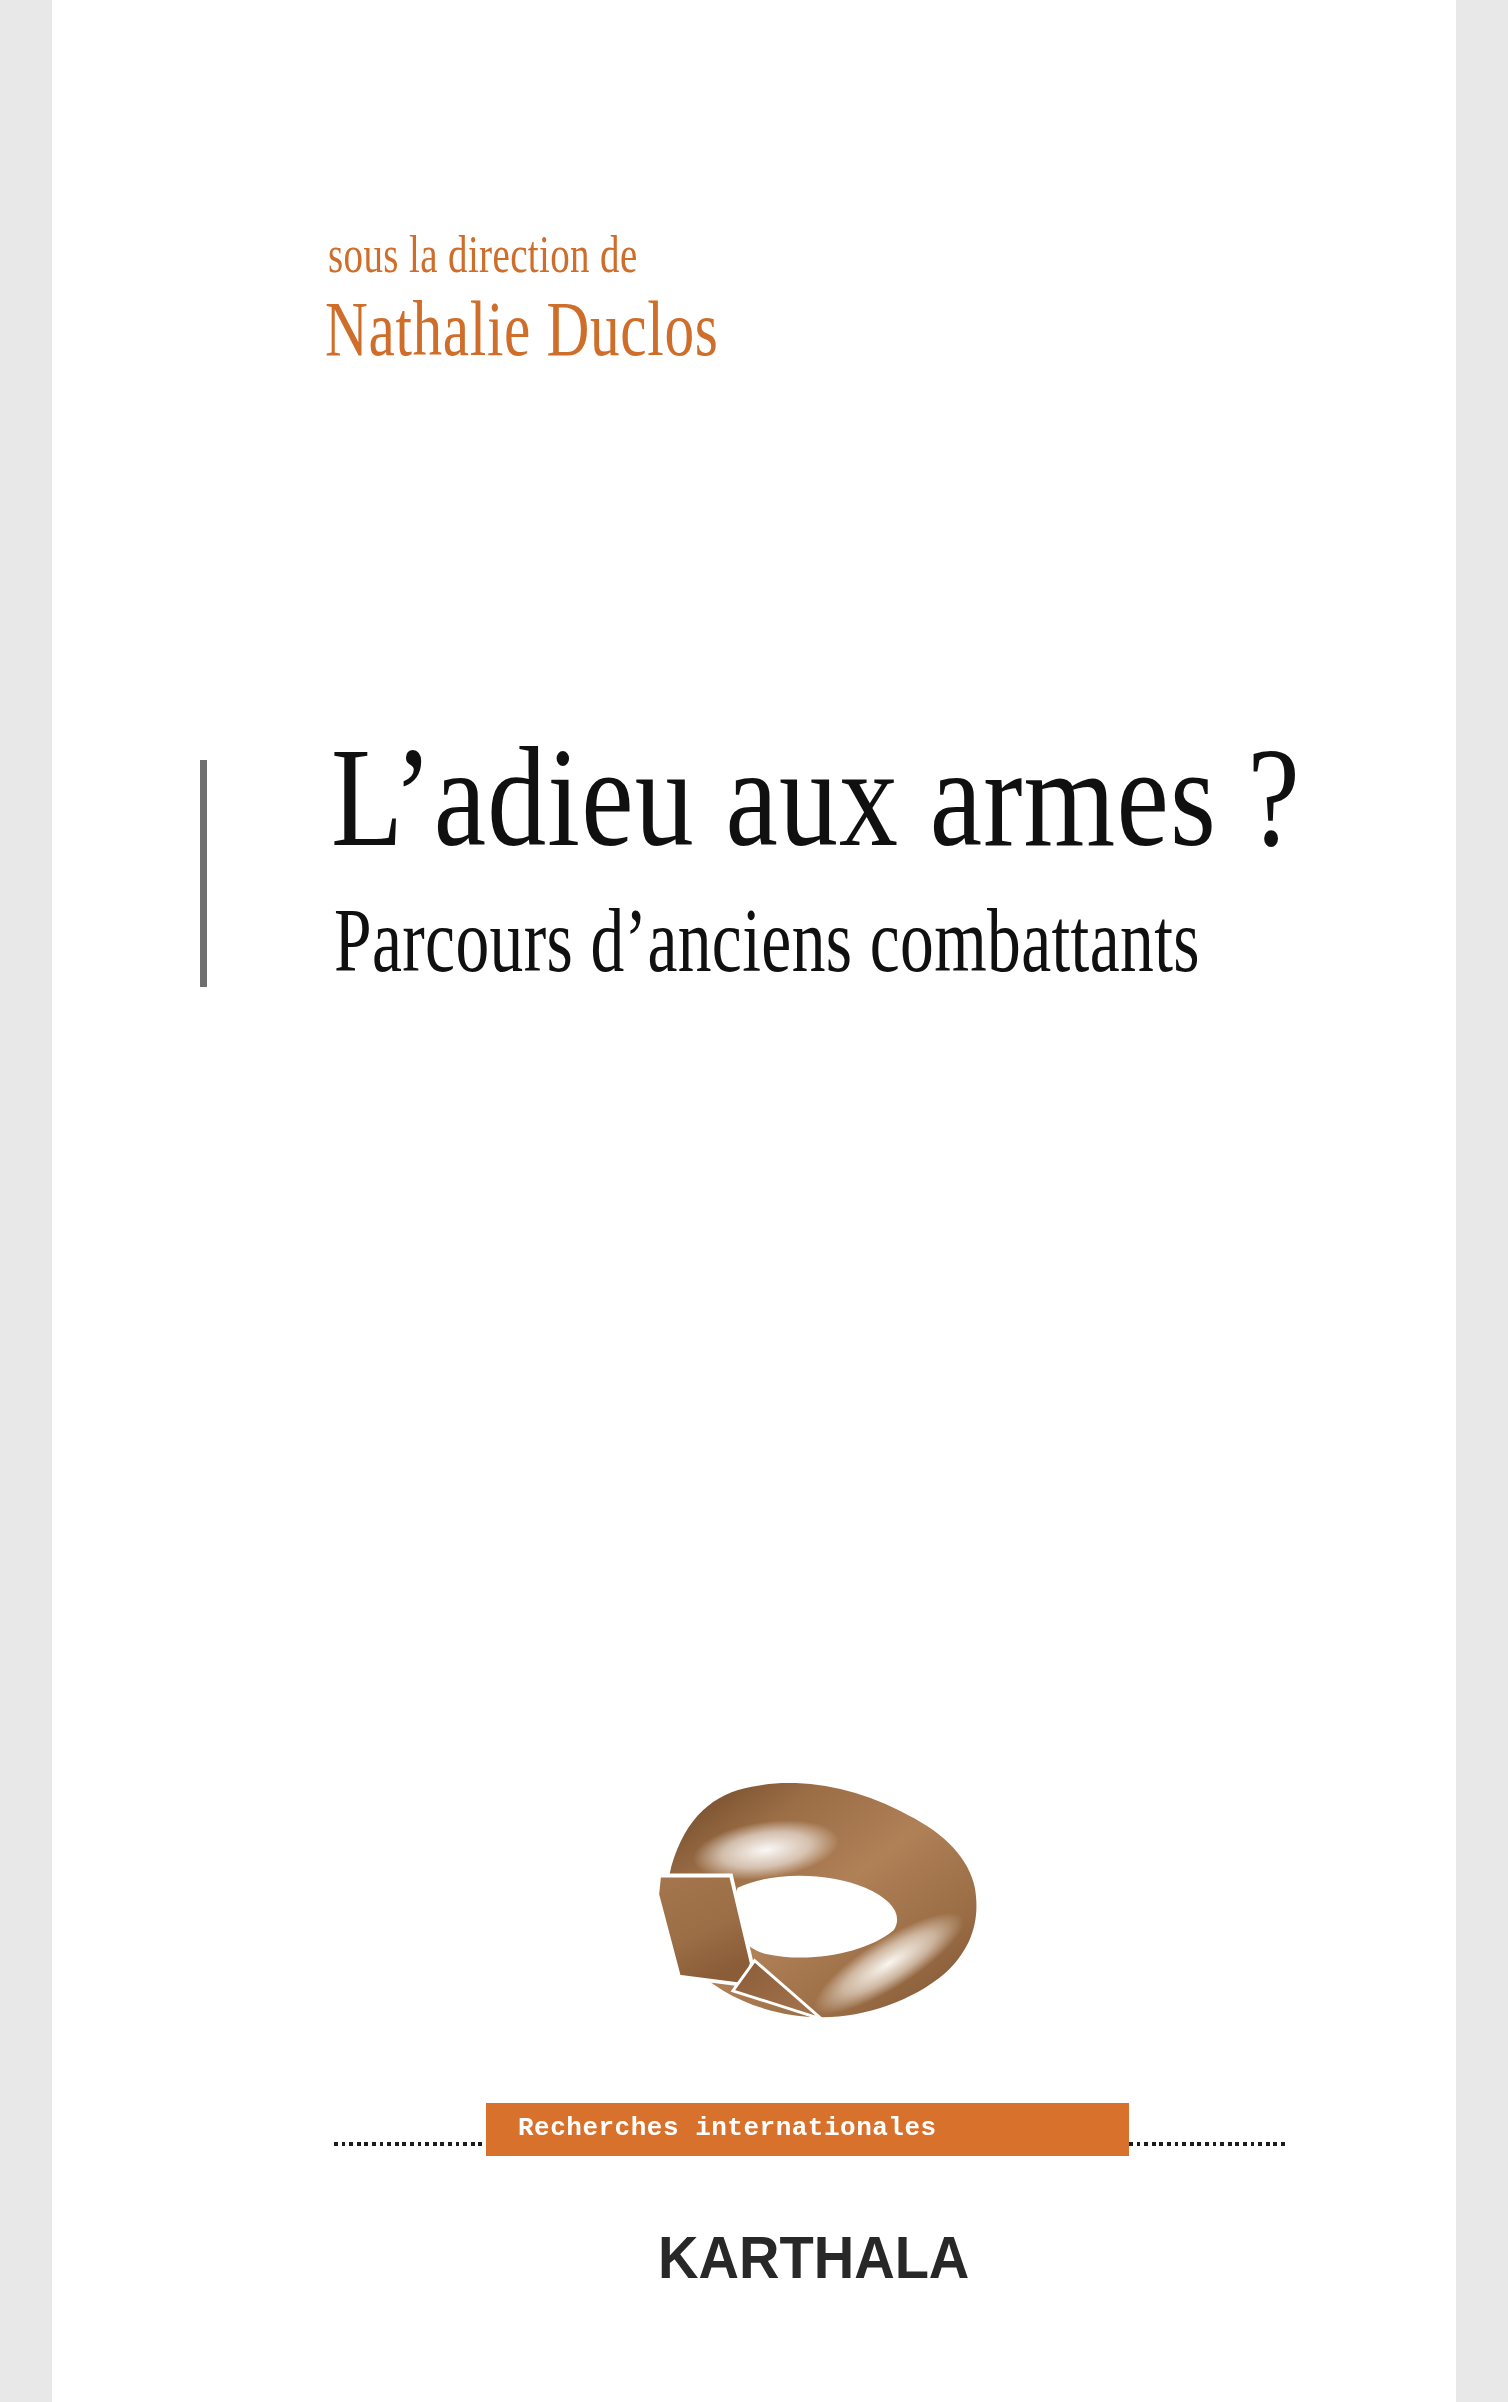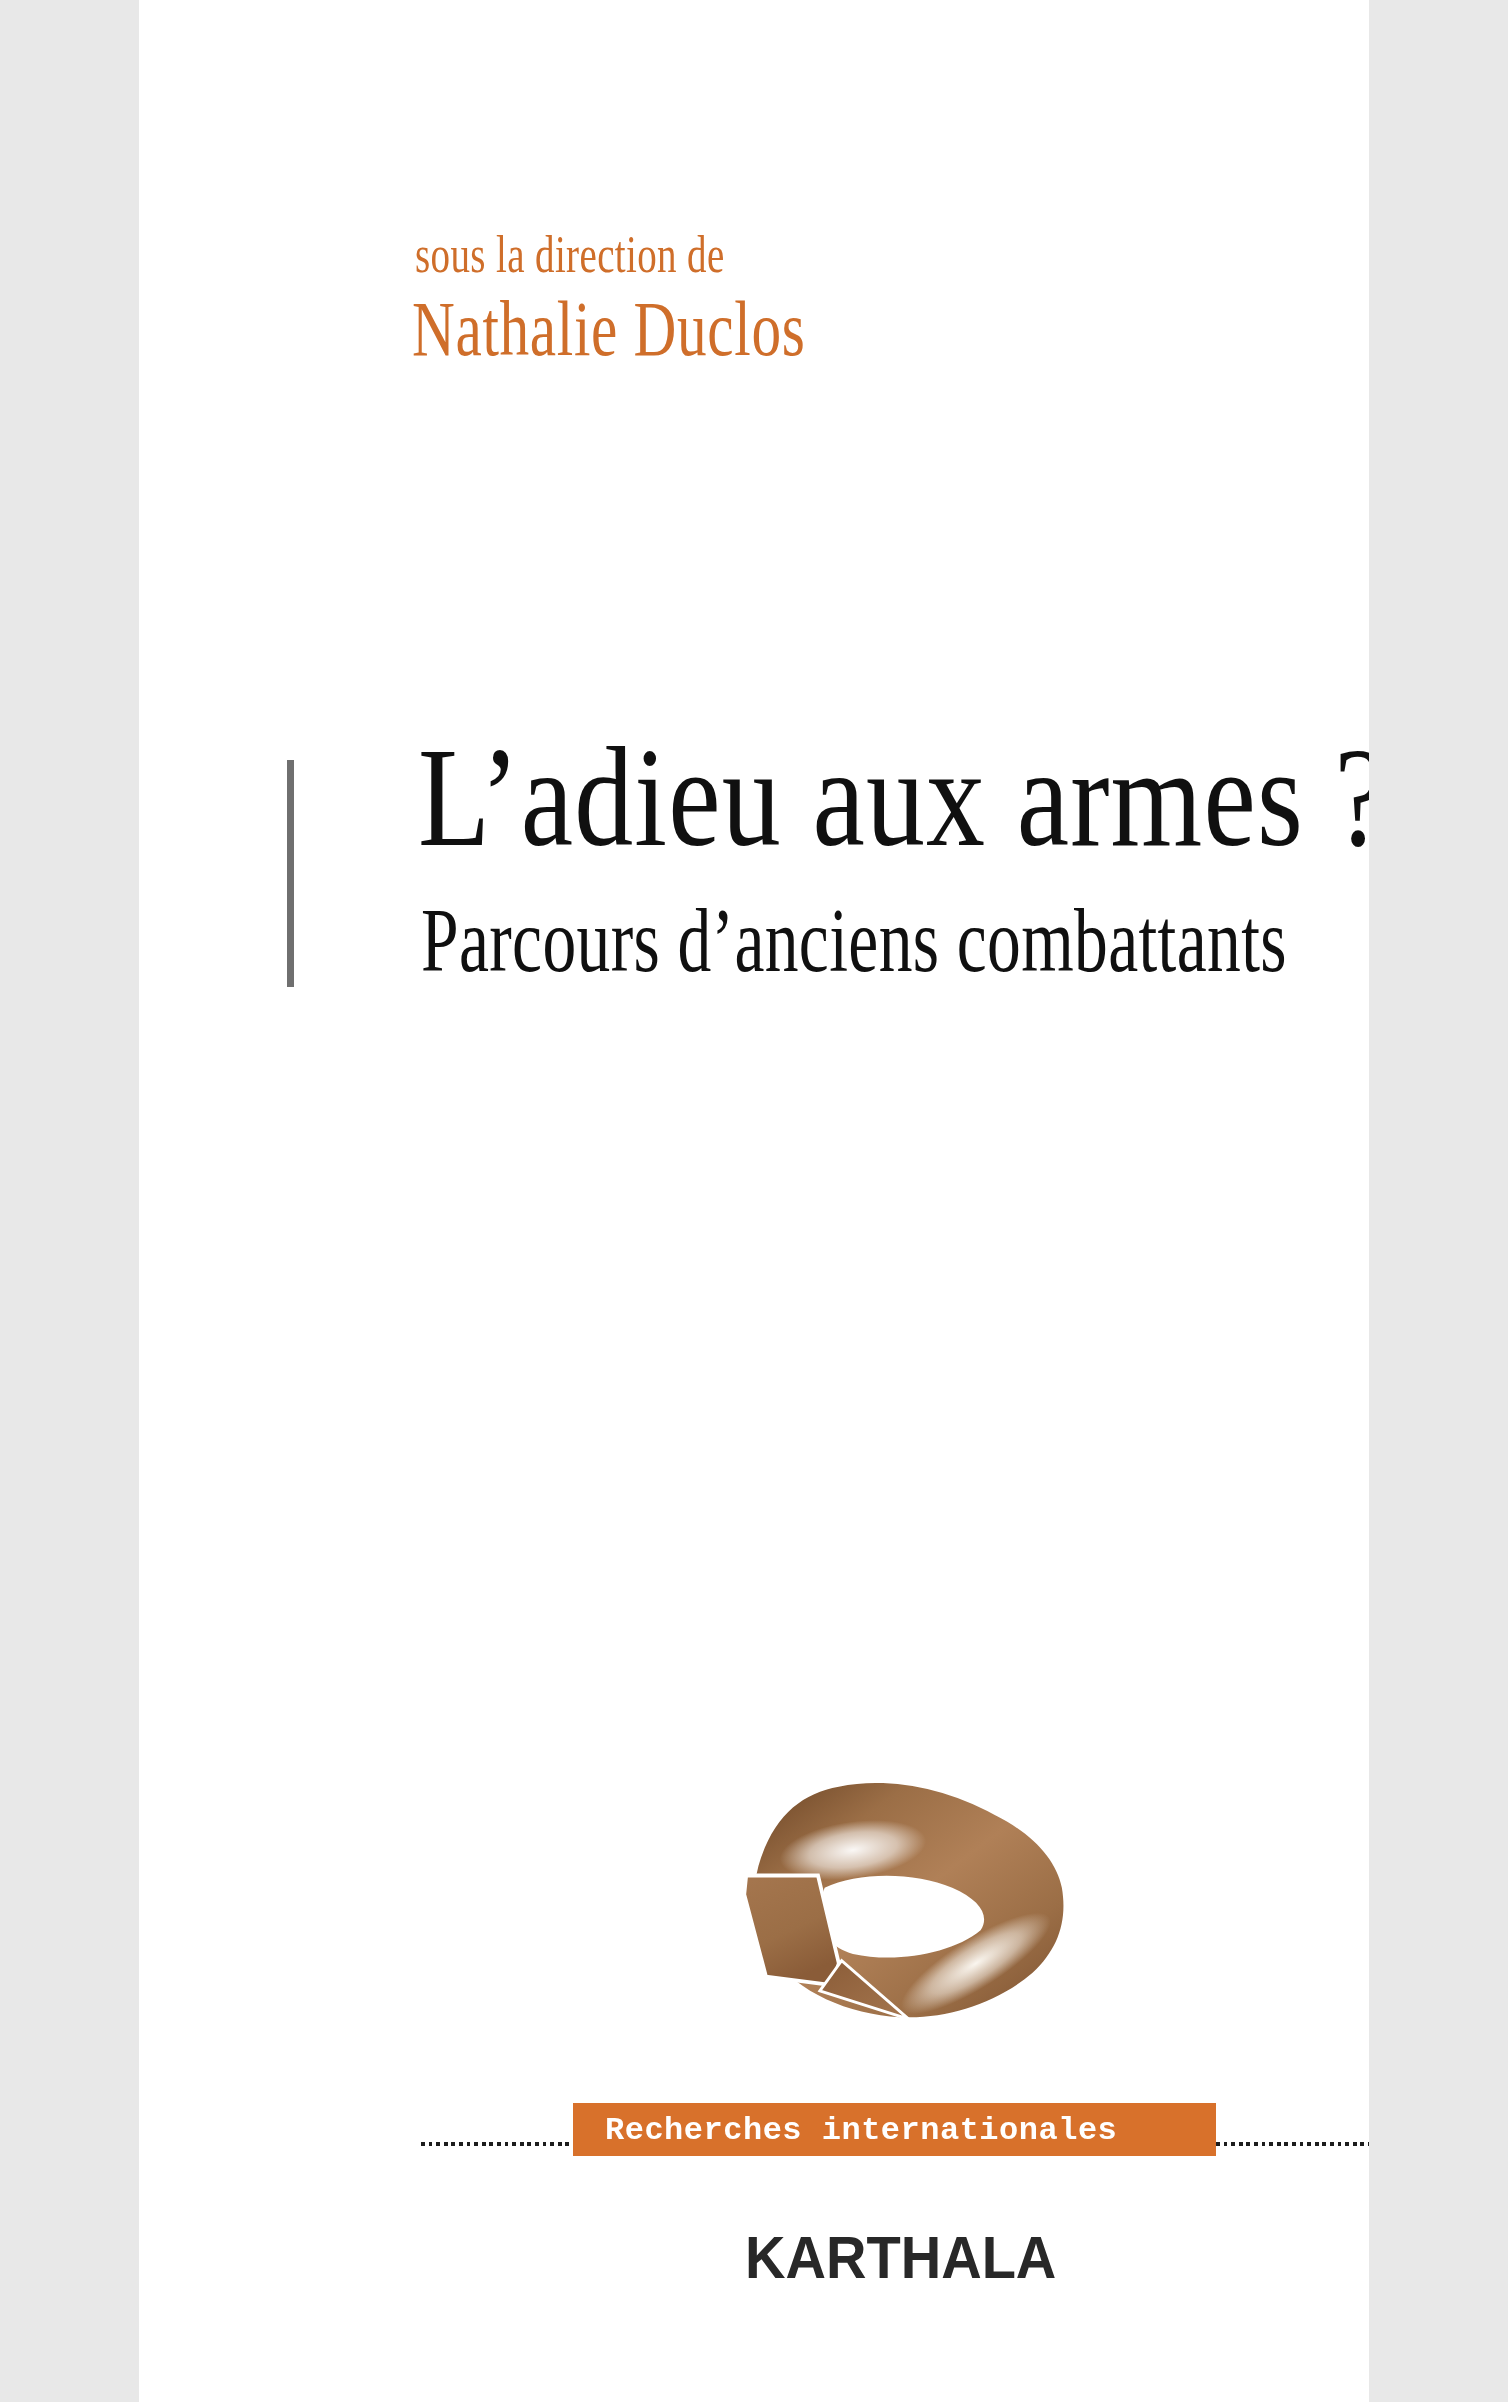--- a/index.html
+++ b/index.html
@@ -1,18 +1,18 @@
 <!DOCTYPE html>
 <html style="--page-bg: #ffffff; --author-orange: #cf6e2a; --band-orange: #d8712b; --title-ink: #101010; --publisher-ink: #282828; --rule-gray: #6f6f6f; --dot-ink: #1c1c1c; --ribbon-dark: #6b4425; --ribbon-brown: #9b6e46; --ribbon-mid: #a5764e; --ribbon-tan: #b08057; --ribbon-deep: #7c5130; --ribbon-shadow: #8a5c38; --ribbon-light: #f3e7d8;font-size:15px"><head>
 <meta charset="utf-8">
 <style>
   html,body{margin:0;padding:0;background:#e8e8e8;}
   .cover{
     position:relative;
-    width:1230px;height:2403px;
+    width:1404px;height:2403px;
     margin:0 auto;
     background:var(--page-bg,#fff);
     overflow:hidden;
     font-family:"Liberation Serif", serif;
   }
   .abs{position:absolute;line-height:1;white-space:nowrap;}
   .condense75{transform:scaleX(0.75);transform-origin:0 0;}
   .condense83{transform:scaleX(0.83);transform-origin:0 0;}
   .condense95{transform:scaleX(0.95);transform-origin:0 0;}
 
@@ -41,21 +41,21 @@
     color:var(--title-ink,#101010);
   }
   .logo-box{left:558px;top:1760px;width:397px;height:265px;}
   .series-banner{
     left:434px;top:2103px;width:643px;height:53px;
     background:var(--band-orange,#d8712b);
   }
   .series-label{
     position:absolute;left:32px;top:12.3px;
     font-family:"Liberation Mono", monospace;
-    font-weight:bold;font-size:32px;letter-spacing:0.5px;
+    font-weight:bold;font-size:26px;letter-spacing:0.5px;
     color:#ffffff;white-space:nowrap;line-height:1;
   }
   .dots{
     height:3.8px;top:2142px;
     background:repeating-linear-gradient(to right,var(--dot-ink,#1c1c1c) 0 3.8px,transparent 3.8px 7.6px);
   }
   .dots-left{left:282px;width:152px;}
   .dots-right{left:1077px;width:157px;}
   .publisher{
     left:606px;top:2229px;

